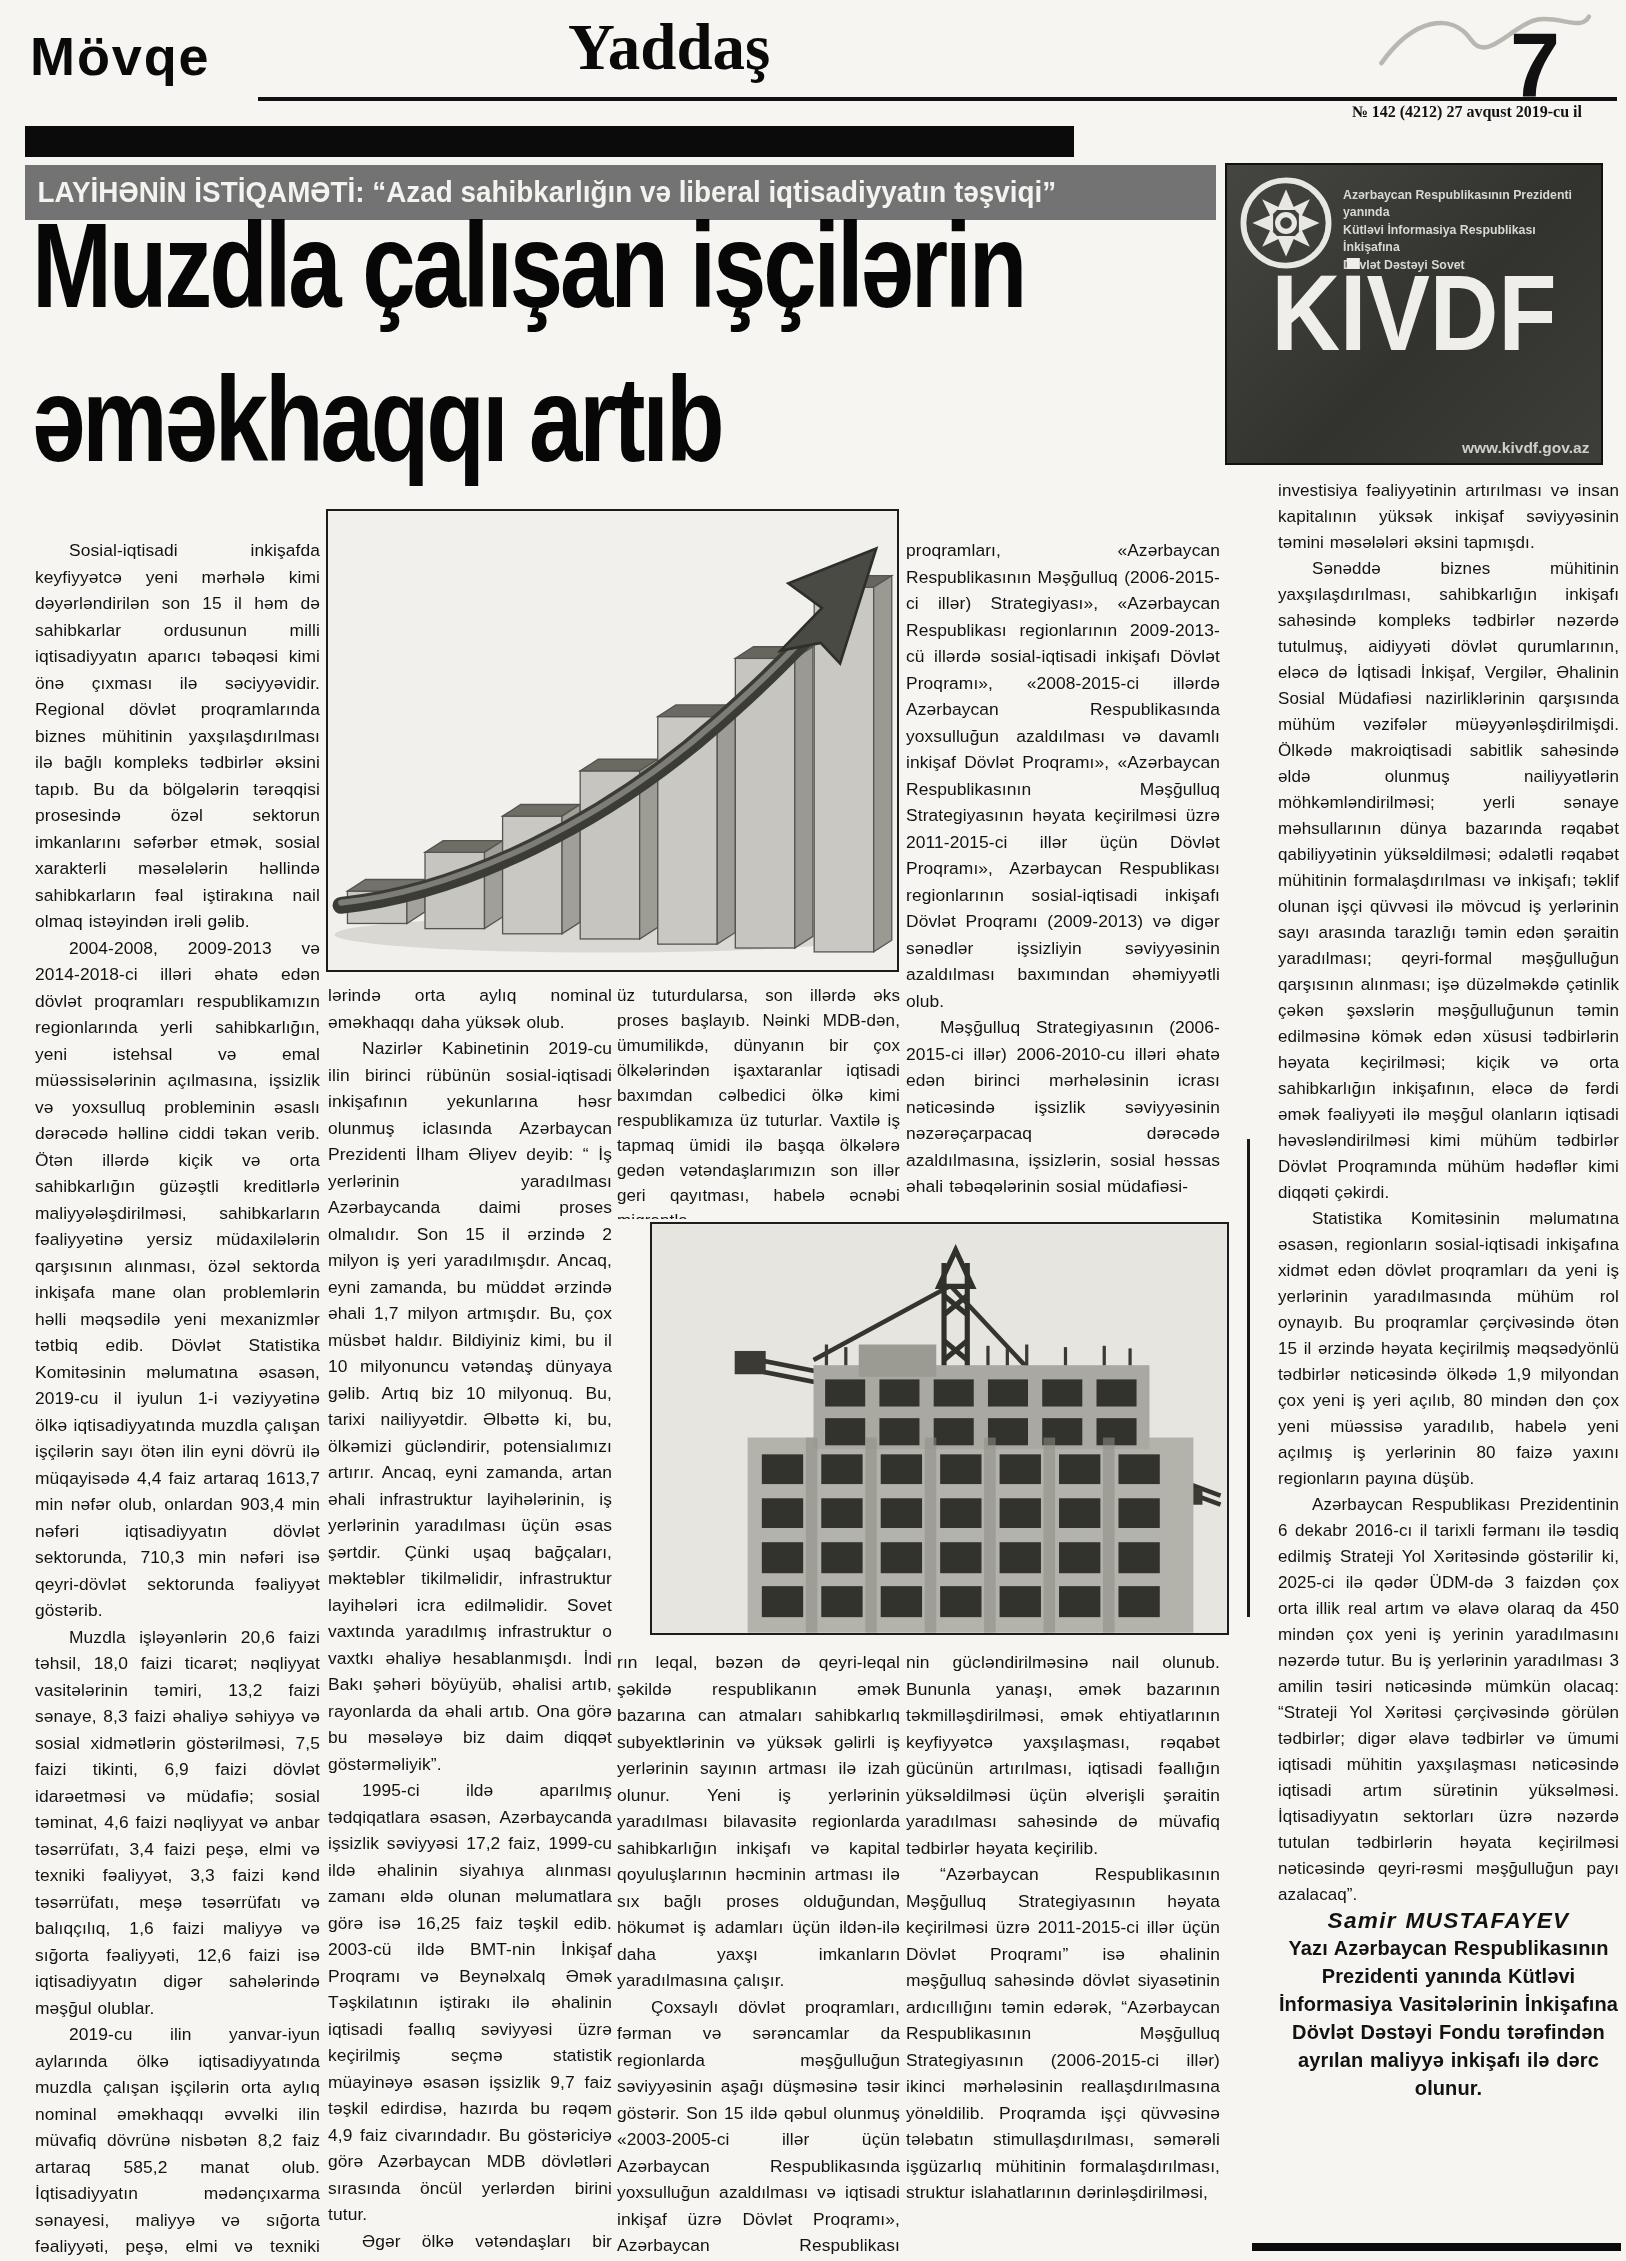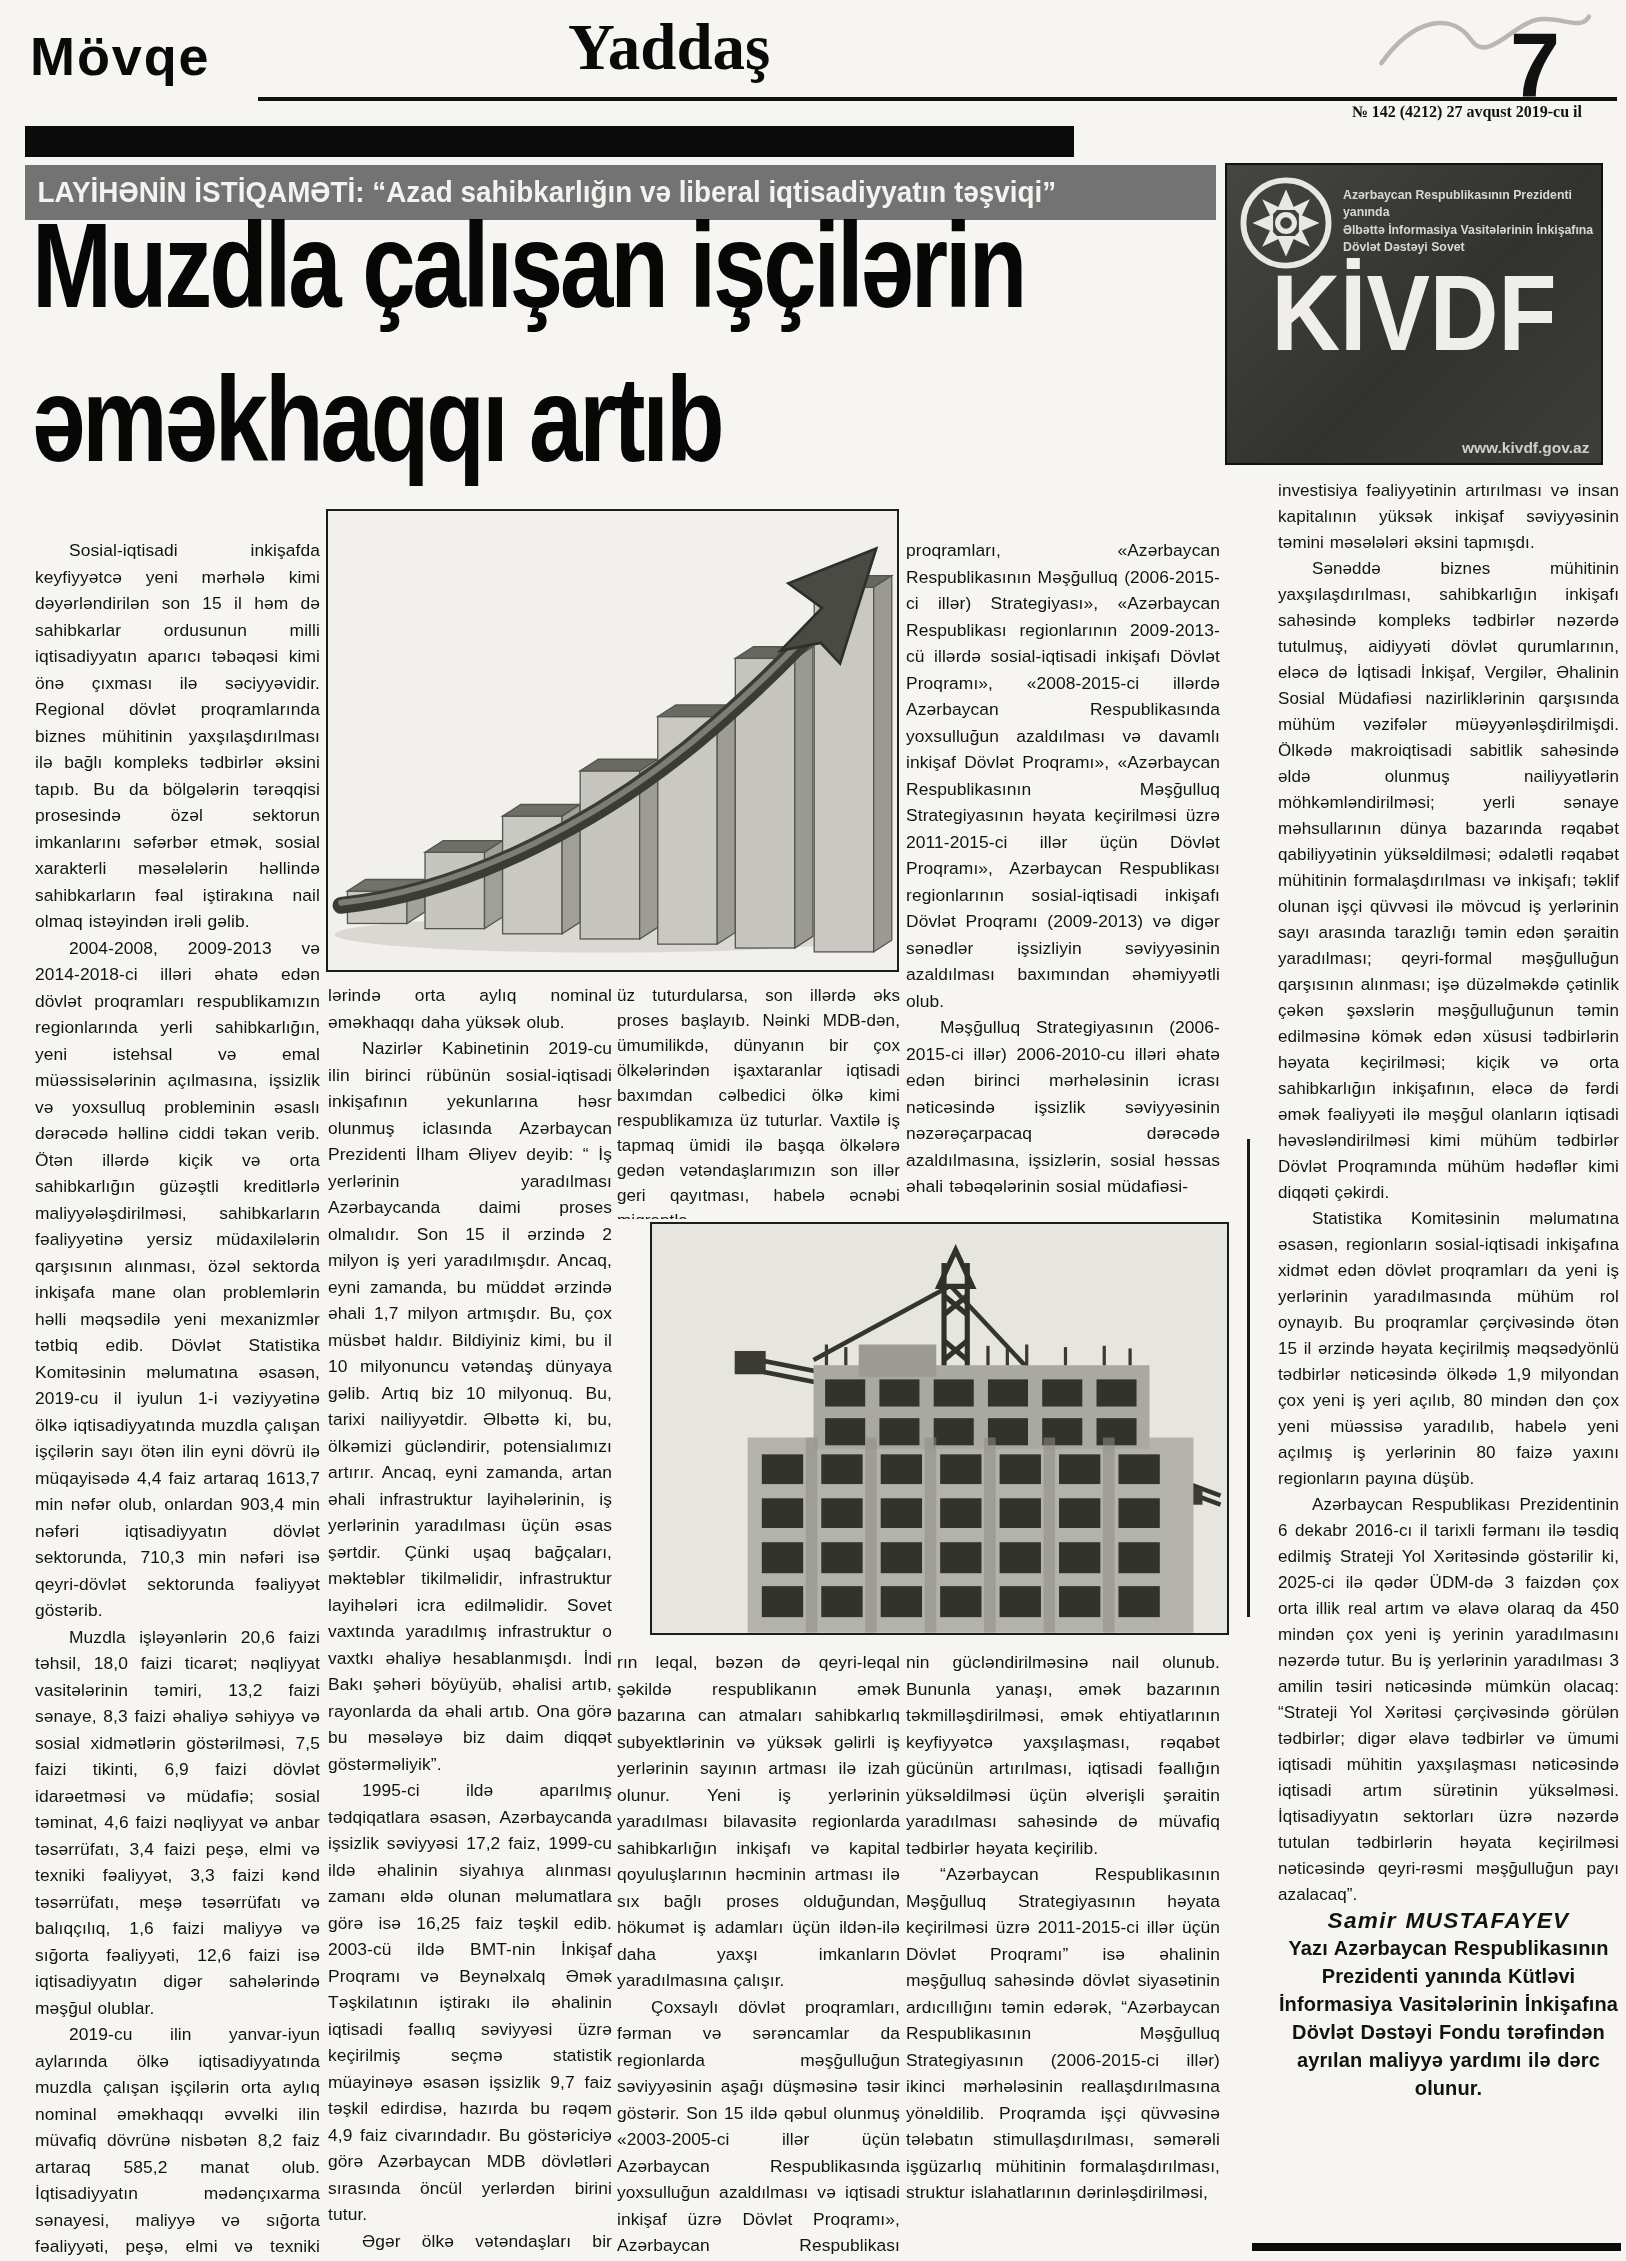--- a/index.html
+++ b/index.html
@@ -85,21 +85,21 @@
         <path d="M-37,-37 L-10,-24 L-24,-10 Z"></path>
         <path d="M37,-37 L24,-10 L10,-24 Z"></path>
         <path d="M-37,37 L-24,10 L-10,24 Z"></path>
         <path d="M37,37 L10,24 L24,10 Z"></path>
       </g>
       <circle cx="76" cy="76" r="13" fill="none" stroke="#e8e7e2" stroke-width="8"></circle>
     </g>
   </svg>
   <div class="kivdf-org">
     <div>Azərbaycan Respublikasının Prezidenti yanında</div>
-    <div>Əlbəttə İnformasiya Vasitələrinin İnkişafına</div>
+    <div>Kütləvi İnformasiya Respublikası İnkişafına</div>
     <div>Dövlət Dəstəyi Sovet</div>
   </div>
   <div class="kivdf-acronym">KİVDF</div>
   <div class="kivdf-site">www.kivdf.gov.az</div>
 </div>
 
 <div class="abs headline hl1">Muzdla çalışan işçilərin</div>
 <div class="abs headline hl2">əməkhaqqı artıb</div>
 
 <div class="abs figure chart-fig">
@@ -284,18 +284,18 @@
   <p>nin gücləndirilməsinə nail olunub. Bununla yanaşı, əmək bazarının təkmilləşdirilməsi, əmək ehtiyatlarının keyfiyyətcə yaxşılaşması, rəqabət gücünün artırılması, iqtisadi fəallığın yüksəldilməsi üçün əlverişli şəraitin yaradılması sahəsində də müvafiq tədbirlər həyata keçirilib.</p>
   <p class="p-ind">“Azərbaycan Respublikasının Məşğulluq Strategiyasının həyata keçirilməsi üzrə 2011-2015-ci illər üçün Dövlət Proqramı” isə əhalinin məşğulluq sahəsində dövlət siyasətinin ardıcıllığını təmin edərək, “Azərbaycan Respublikasının Məşğulluq Strategiyasının (2006-2015-ci illər) ikinci mərhələsinin reallaşdırılmasına yönəldilib. Proqramda işçi qüvvəsinə tələbatın stimullaşdırılması, səmərəli işgüzarlıq mühitinin formalaşdırılması, struktur islahatlarının dərinləşdirilməsi,</p>
 </div>
 
 <div class="abs bodycol col5">
   <p>investisiya fəaliyyətinin artırılması və insan kapitalının yüksək inkişaf səviyyəsinin təmini məsələləri əksini tapmışdı.</p>
   <p class="p-ind">Sənəddə biznes mühitinin yaxşılaşdırılması, sahibkarlığın inkişafı sahəsində kompleks tədbirlər nəzərdə tutulmuş, aidiyyəti dövlət qurumlarının, eləcə də İqtisadi İnkişaf, Vergilər, Əhalinin Sosial Müdafiəsi nazirliklərinin qarşısında mühüm vəzifələr müəyyənləşdirilmişdi. Ölkədə makroiqtisadi sabitlik sahəsində əldə olunmuş nailiyyətlərin möhkəmləndirilməsi; yerli sənaye məhsullarının dünya bazarında rəqabət qabiliyyətinin yüksəldilməsi; ədalətli rəqabət mühitinin formalaşdırılması və inkişafı; təklif olunan işçi qüvvəsi ilə mövcud iş yerlərinin sayı arasında tarazlığı təmin edən şəraitin yaradılması; qeyri-formal məşğulluğun qarşısının alınması; işə düzəlməkdə çətinlik çəkən şəxslərin məşğulluğunun təmin edilməsinə kömək edən xüsusi tədbirlərin həyata keçirilməsi; kiçik və orta sahibkarlığın inkişafının, eləcə də fərdi əmək fəaliyyəti ilə məşğul olanların iqtisadi həvəsləndirilməsi kimi mühüm tədbirlər Dövlət Proqramında mühüm hədəflər kimi diqqəti çəkirdi.</p>
   <p class="p-ind">Statistika Komitəsinin məlumatına əsasən, regionların sosial-iqtisadi inkişafına xidmət edən dövlət proqramları da yeni iş yerlərinin yaradılmasında mühüm rol oynayıb. Bu proqramlar çərçivəsində ötən 15 il ərzində həyata keçirilmiş məqsədyönlü tədbirlər nəticəsində ölkədə 1,9 milyondan çox yeni iş yeri açılıb, 80 mindən dən çox yeni müəssisə yaradılıb, habelə yeni açılmış iş yerlərinin 80 faizə yaxını regionların payına düşüb.</p>
   <p class="p-ind">Azərbaycan Respublikası Prezidentinin 6 dekabr 2016-cı il tarixli fərmanı ilə təsdiq edilmiş Strateji Yol Xəritəsində göstərilir ki, 2025-ci ilə qədər ÜDM-də 3 faizdən çox orta illik real artım və əlavə olaraq da 450 mindən çox yeni iş yerinin yaradılmasını nəzərdə tutur. Bu iş yerlərinin yaradılması 3 amilin təsiri nəticəsində mümkün olacaq: “Strateji Yol Xəritəsi çərçivəsində görülən tədbirlər; digər əlavə tədbirlər və ümumi iqtisadi mühitin yaxşılaşması nəticəsində iqtisadi artım sürətinin yüksəlməsi. İqtisadiyyatın sektorları üzrə nəzərdə tutulan tədbirlərin həyata keçirilməsi nəticəsində qeyri-rəsmi məşğulluğun payı azalacaq”.</p>
   <p class="byline">Samir MUSTAFAYEV</p>
-  <p class="footer-note">Yazı Azərbaycan Respublikasının Prezidenti yanında Kütləvi İnformasiya Vasitələrinin İnkişafına Dövlət Dəstəyi Fondu tərəfindən ayrılan maliyyə yardımı ilə dərc olunur.</p>
+  <p class="footer-note">Yazı Azərbaycan Respublikasının Prezidenti yanında Kütləvi İnformasiya Vasitələrinin İnkişafına Dövlət Dəstəyi Fondu tərəfindən ayrılan maliyyə inkişafı ilə dərc olunur.</p>
 </div>
 
 <div class="abs col-divider"></div>
 <div class="abs end-rule"></div>
 
 
 </body></html>

